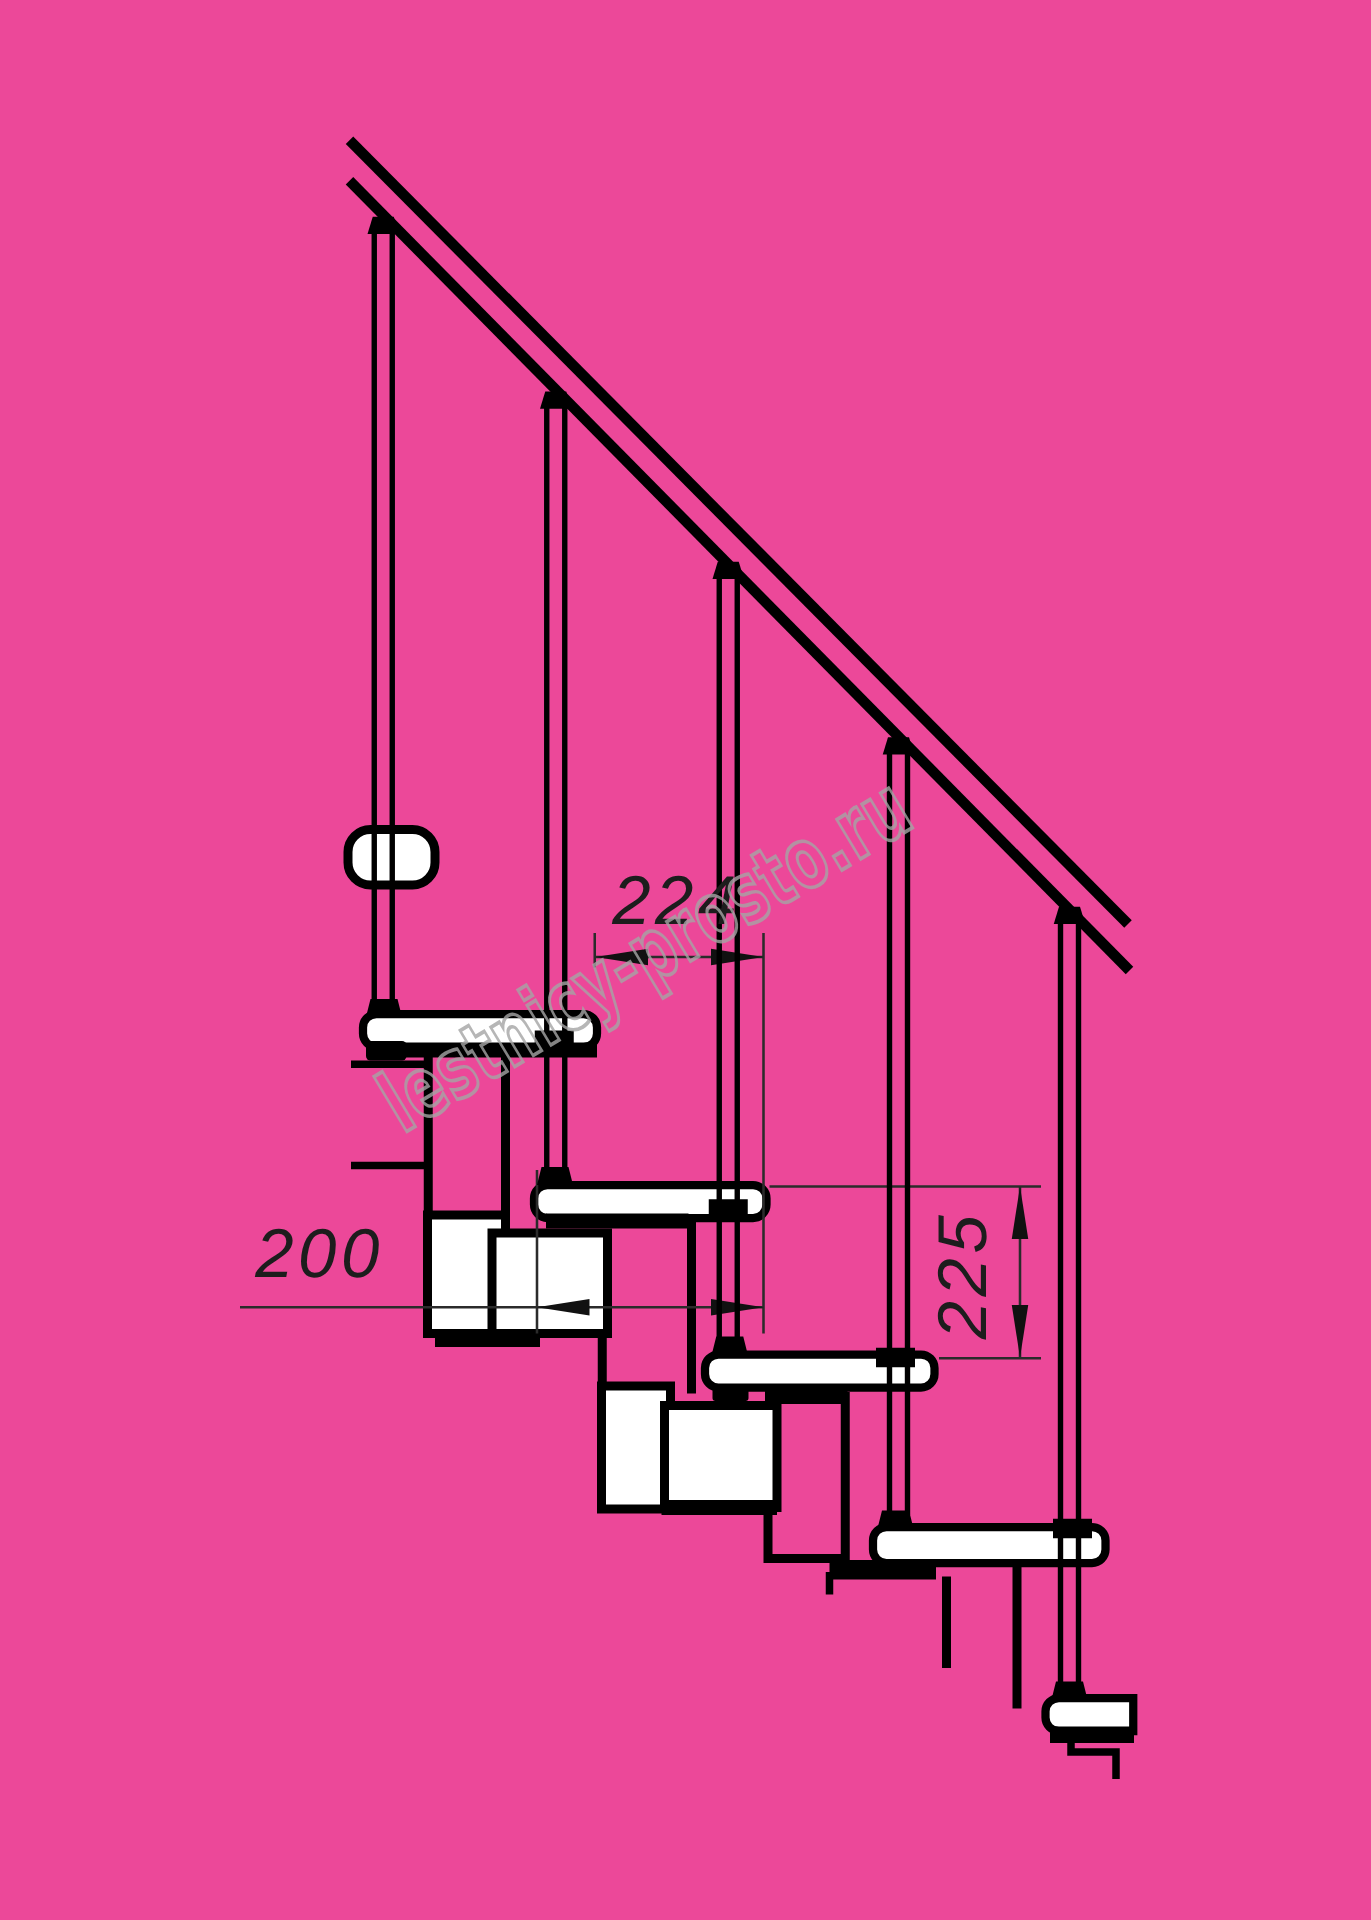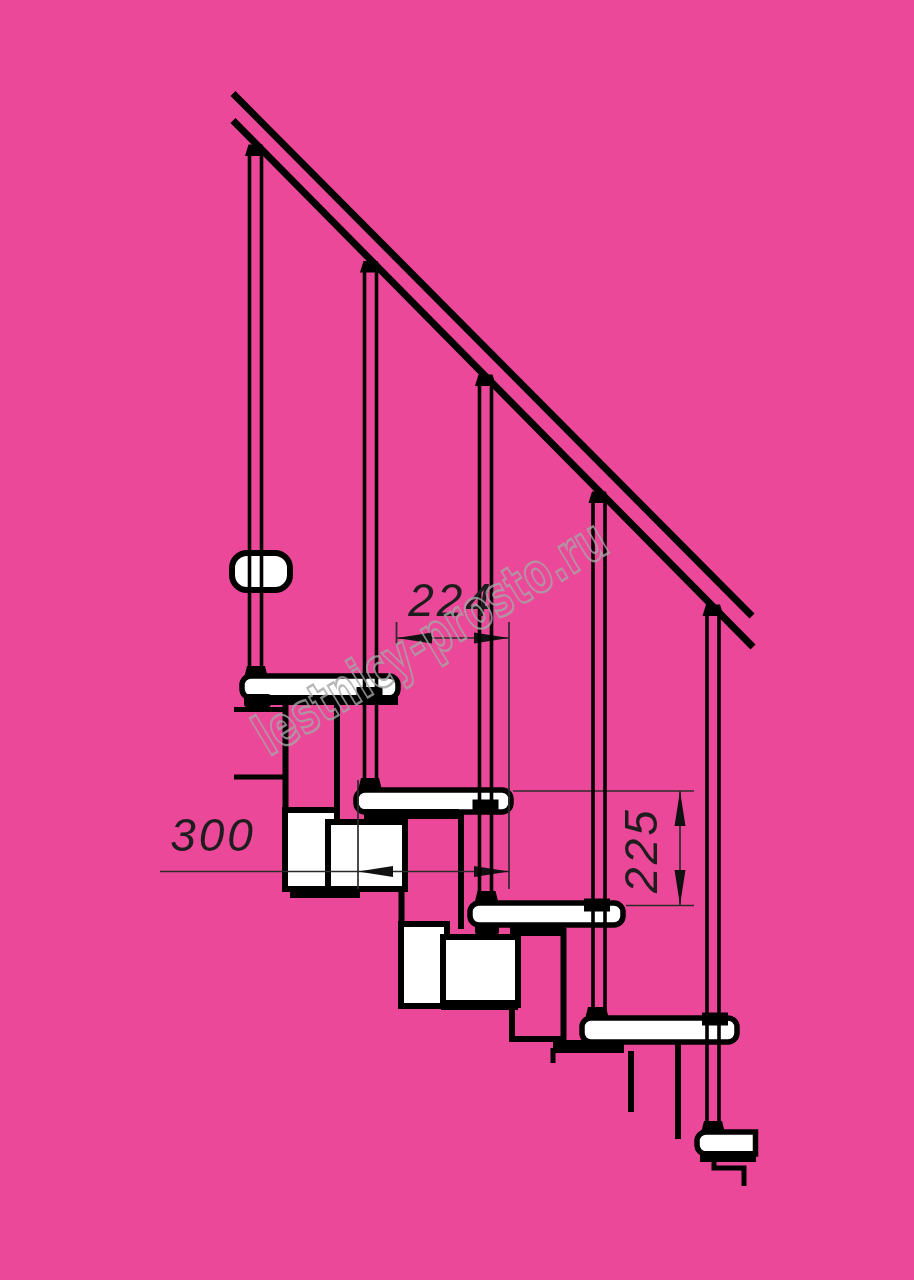--- a/index.html
+++ b/index.html
@@ -118,20 +118,20 @@
       <rect x="702" y="1012.5" width="26" height="13"></rect>
     </g>
 
     <g stroke="#000" stroke-width="7" fill="none">
       <line x1="233" y1="93.5" x2="752" y2="616"></line>
       <line x1="233" y1="120.5" x2="753" y2="647"></line>
     </g>
   </svg>
 
   <div id="dim-224" class="dim-label">224</div>
-  <div id="dim-300" class="dim-label">300</div>
+  <div id="dim-300" class="dim-label">200</div>
   <div id="dim-225" class="dim-label">225</div>
 
   <div id="watermark">
     <span>lestnicy-prosto.ru</span>
   </div>
 
 </div>
 
 </body></html>

